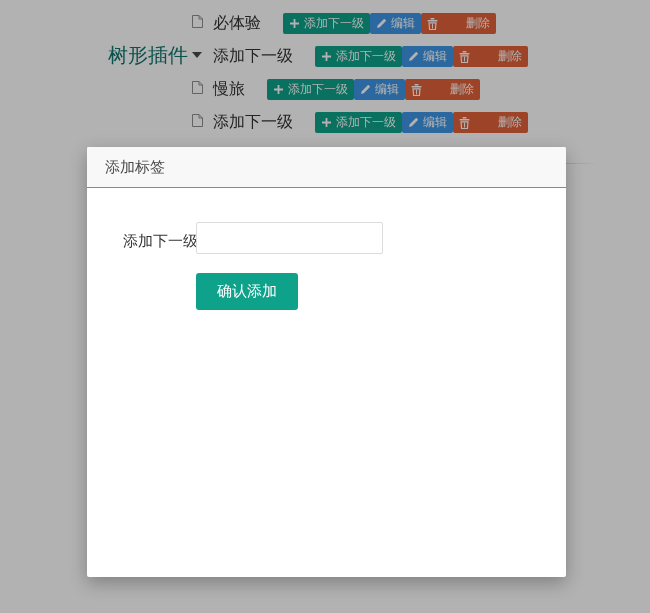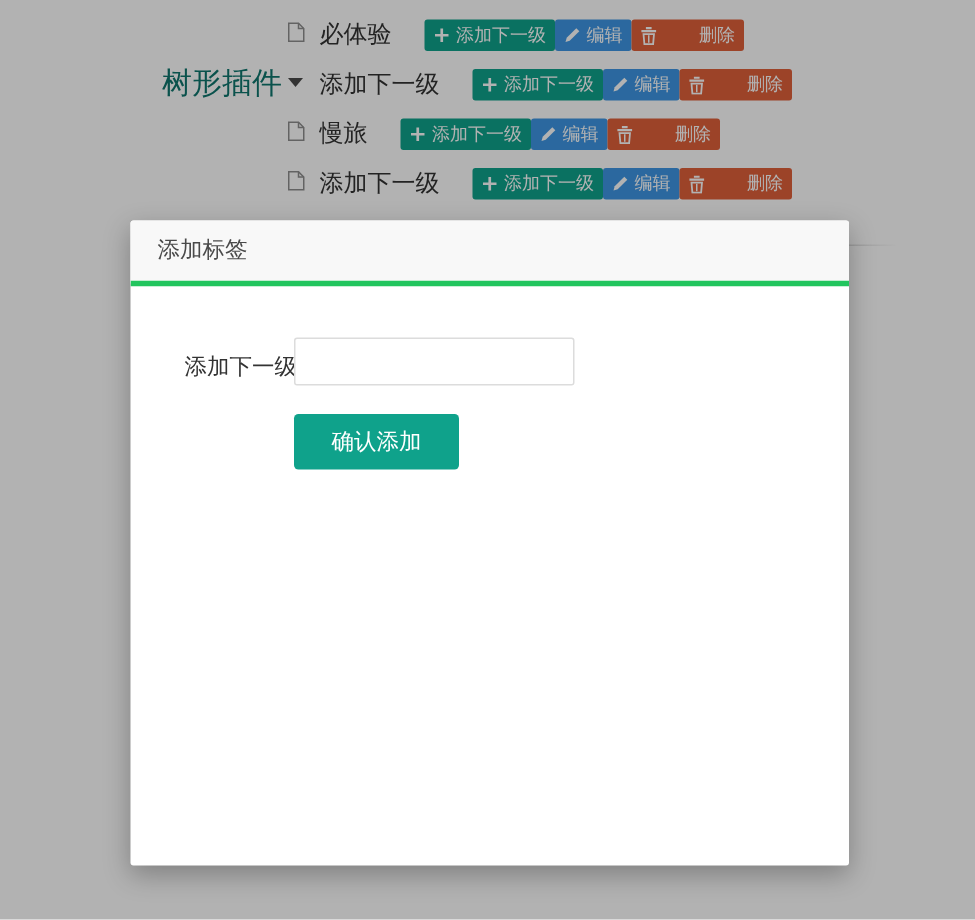--- a/index.html
+++ b/index.html
@@ -48,37 +48,37 @@
   }
 
   
   .modal{
     position:absolute;left:87px;top:147px;width:479px;height:430px;
     background:#fff;border-radius:2px;z-index:20;
     box-shadow:0 6px 18px rgba(0,0,0,0.28);
   }
   .modal-header{
     height:40px;line-height:40px;background:#f8f8f8;
-    border-bottom:4px solid #22c55e;padding:0 18px;
+    border-bottom:1px solid #22c55e;padding:0 18px;
     font-size:15px;color:#4a4a4a;
     border-radius:2px 2px 0 0;
   }
   .modal-body{position:relative;height:389px;}
   .field-label{
     position:absolute;left:36px;top:44px;
     font-size:15px;color:#333;
   }
   .field-input{
     position:absolute;left:109px;top:34px;width:187px;height:32px;
     border:1px solid #dcdcdc;border-radius:2px;outline:none;
     font-size:14px;color:#333;padding:0 8px;box-sizing:border-box;
     font-family:inherit;
   }
   .confirm-btn{
-    position:absolute;left:109px;top:85px;width:110px;height:37px;
+    position:absolute;left:109px;top:85px;width:102px;height:37px;
     background:var(--color-btn-add,#0fa28b);color:#fff;border:none;
     border-radius:3px;font-size:15px;cursor:pointer;
     font-family:inherit;
   }
 </style>
 </head>
 <body>
 
 <div class="page">
   <div class="tree-label">树形插件</div>

